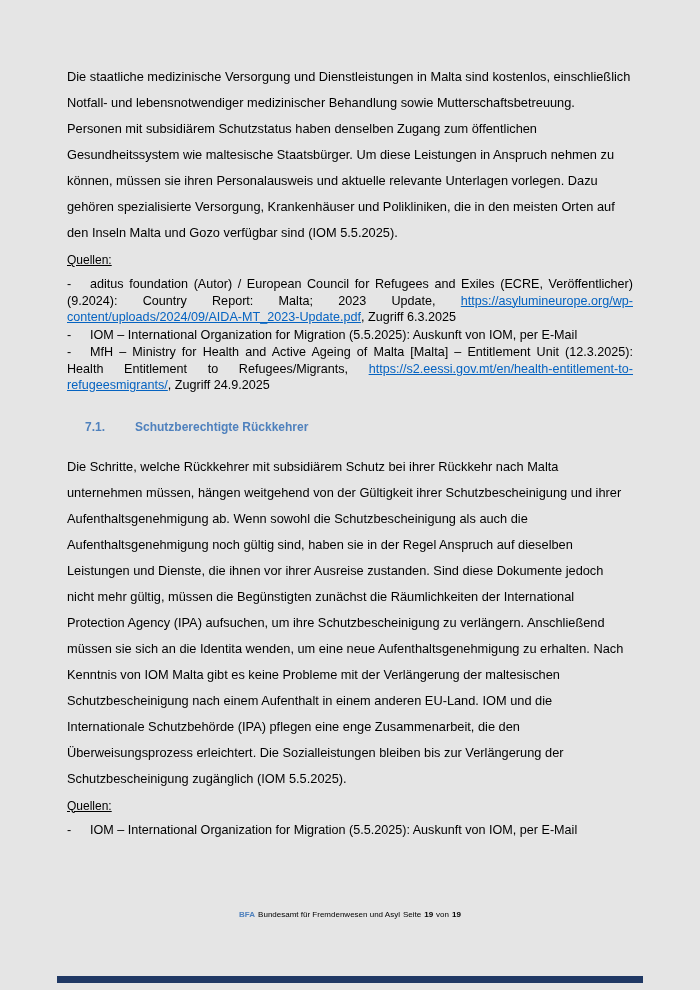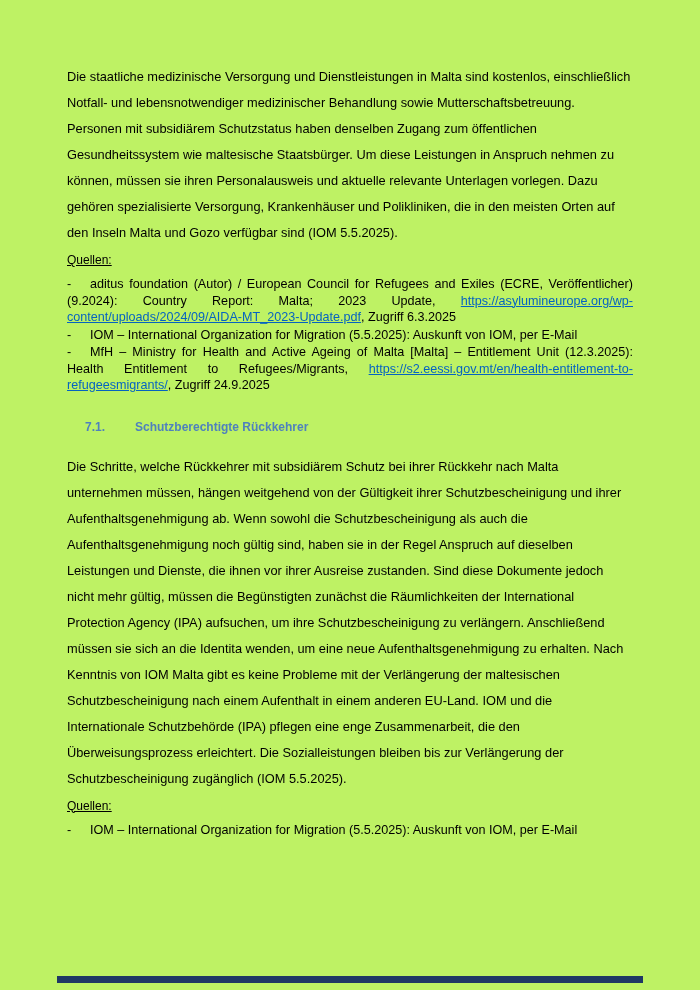--- a/index.html
+++ b/index.html
@@ -4,21 +4,21 @@
 <style>
   * { margin: 0; padding: 0; box-sizing: border-box; }
   html, body { background: #ffffff; }
   body {
     width: 700px; height: 990px;
     font-family: "Liberation Sans", sans-serif;
     color: #000000;
     position: relative;
     overflow: hidden;
   }
-  .page { position: absolute; inset: 0; background: #bef264; }
+  .page { position: absolute; inset: 0; background: #e5e5e5; }
   .content { padding: 64px 67px 0 67px; }
 
   .para {
     font-size: 12.8px;
     line-height: 26px;
     text-align: left;
   }
 
   .sources-label {
     margin-top: 5px;
@@ -114,15 +114,18 @@
     <div class="sources-label">Quellen:</div>
 
     <div class="src-list">
       <div class="src-item">
         <span class="bullet">-</span><span>IOM – International Organization for Migration (5.5.2025): Auskunft von IOM, per E-Mail</span>
       </div>
     </div>
 
   </div>
 
+  <div class="footer">
+    <span class="org-abbr">BFA</span><span>Bundesamt für Fremdenwesen und Asyl</span><span>Seite</span><span class="pagenum">19</span><span>von</span><span class="pagenum">19</span>
+  </div>
 
   <div class="footer-bar"></div>
 </div>
 
 </body></html>

